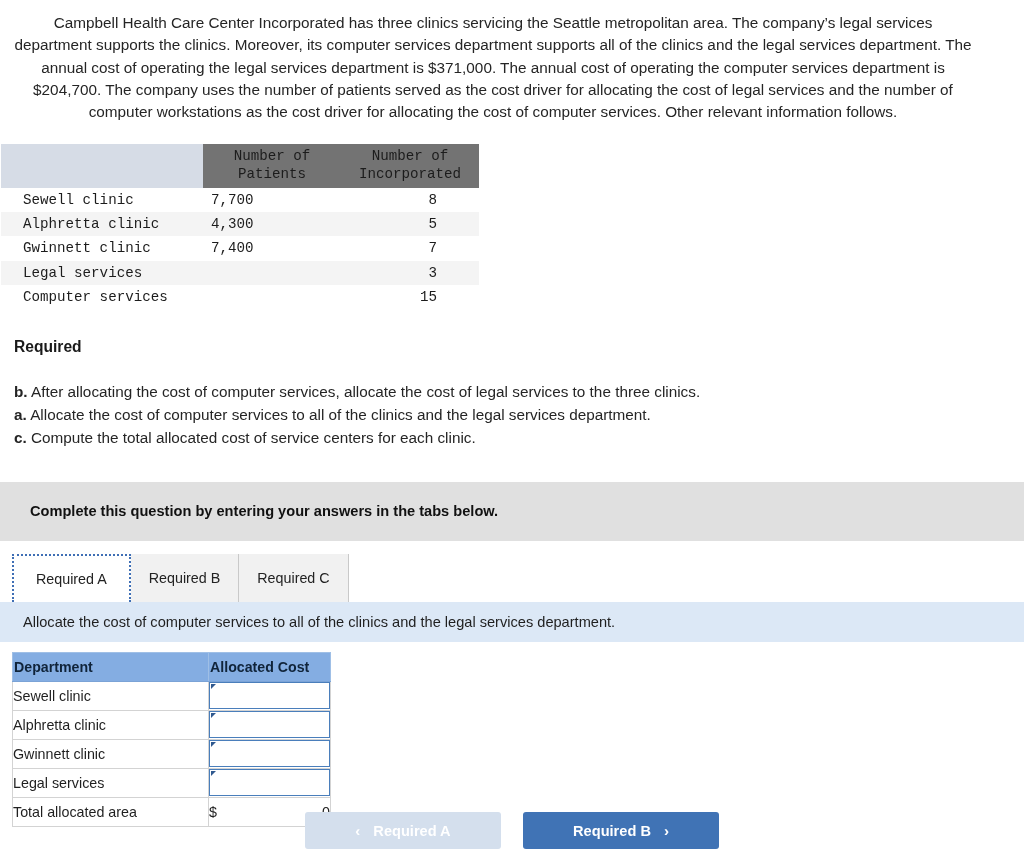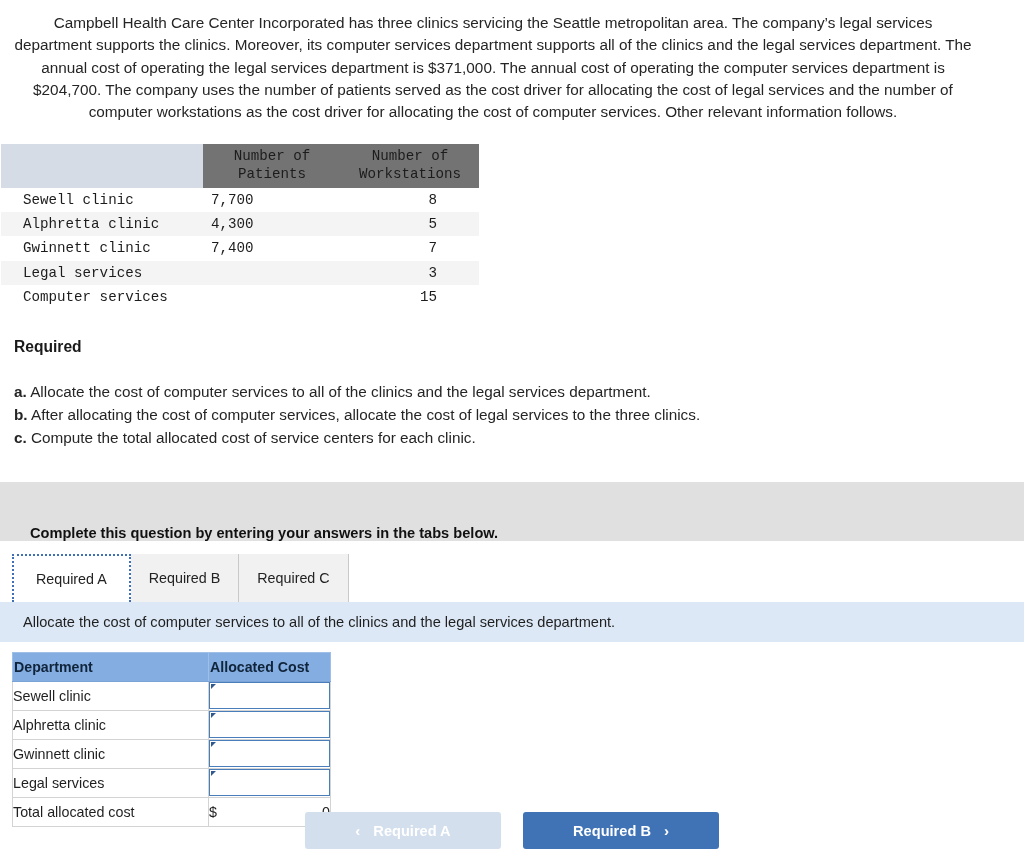--- a/index.html
+++ b/index.html
@@ -89,21 +89,21 @@
   }
   .required-list .item { white-space: nowrap; }
   .required-list .item b { font-weight: bold; }
 
   
   .gray-banner {
     margin-top: 32px;
     background: #e0e0e0;
     height: 59px;
     display: flex;
-    align-items: flex-end;
+    align-items: center;
     padding-left: 30px;
     box-sizing: border-box;
   }
   .gray-banner .txt {
     font-size: 14.6px;
     font-weight: bold;
     color: #111;
   }
 
   
@@ -289,21 +289,21 @@
     </colgroup>
     <thead>
       <tr>
         <th class="blank-head"></th>
         <th>
           <span>Number of</span><br>
           <span>Patients</span>
         </th>
         <th>
           <span>Number of</span><br>
-          <span>Workstations</span>
+          <span>Incorporated</span>
         </th>
       </tr>
     </thead>
     <tbody>
       <tr>
         <td class="label">Sewell clinic</td>
         <td class="num">7,700</td>
         <td class="num2">8</td>
       </tr>
       <tr class="shade">
@@ -327,26 +327,26 @@
         <td class="num2">15</td>
       </tr>
     </tbody>
   </table>
 </div>
 
 <div class="required-heading">Required</div>
 
 <div class="required-list">
   <div class="item">
+    <b>b.</b>
+    <span>After allocating the cost of computer services, allocate the cost of legal services to the three clinics.</span>
+  </div>
+  <div class="item">
     <b>a.</b>
     <span>Allocate the cost of computer services to all of the clinics and the legal services department.</span>
-  </div>
-  <div class="item">
-    <b>b.</b>
-    <span>After allocating the cost of computer services, allocate the cost of legal services to the three clinics.</span>
   </div>
   <div class="item">
     <b>c.</b>
     <span>Compute the total allocated cost of service centers for each clinic.</span>
   </div>
 </div>
 
 <div class="gray-banner">
   <span class="txt">Complete this question by entering your answers in the tabs below.</span>
 </div>
@@ -402,21 +402,21 @@
         </td>
       </tr>
       <tr>
         <td class="dept-cell">Legal services</td>
         <td class="input-cell">
           <span class="corner-flag"></span>
           <input class="cell-input" type="text" value="" style="">
         </td>
       </tr>
       <tr class="total-row">
-        <td class="dept-cell">Total allocated cost</td>
+        <td class="dept-cell">Total allocated area</td>
         <td class="total-value">
           <div class="total-inner">
             <span>$</span>
             <span>0</span>
           </div>
         </td>
       </tr>
     </tbody>
   </table>
 </div>

